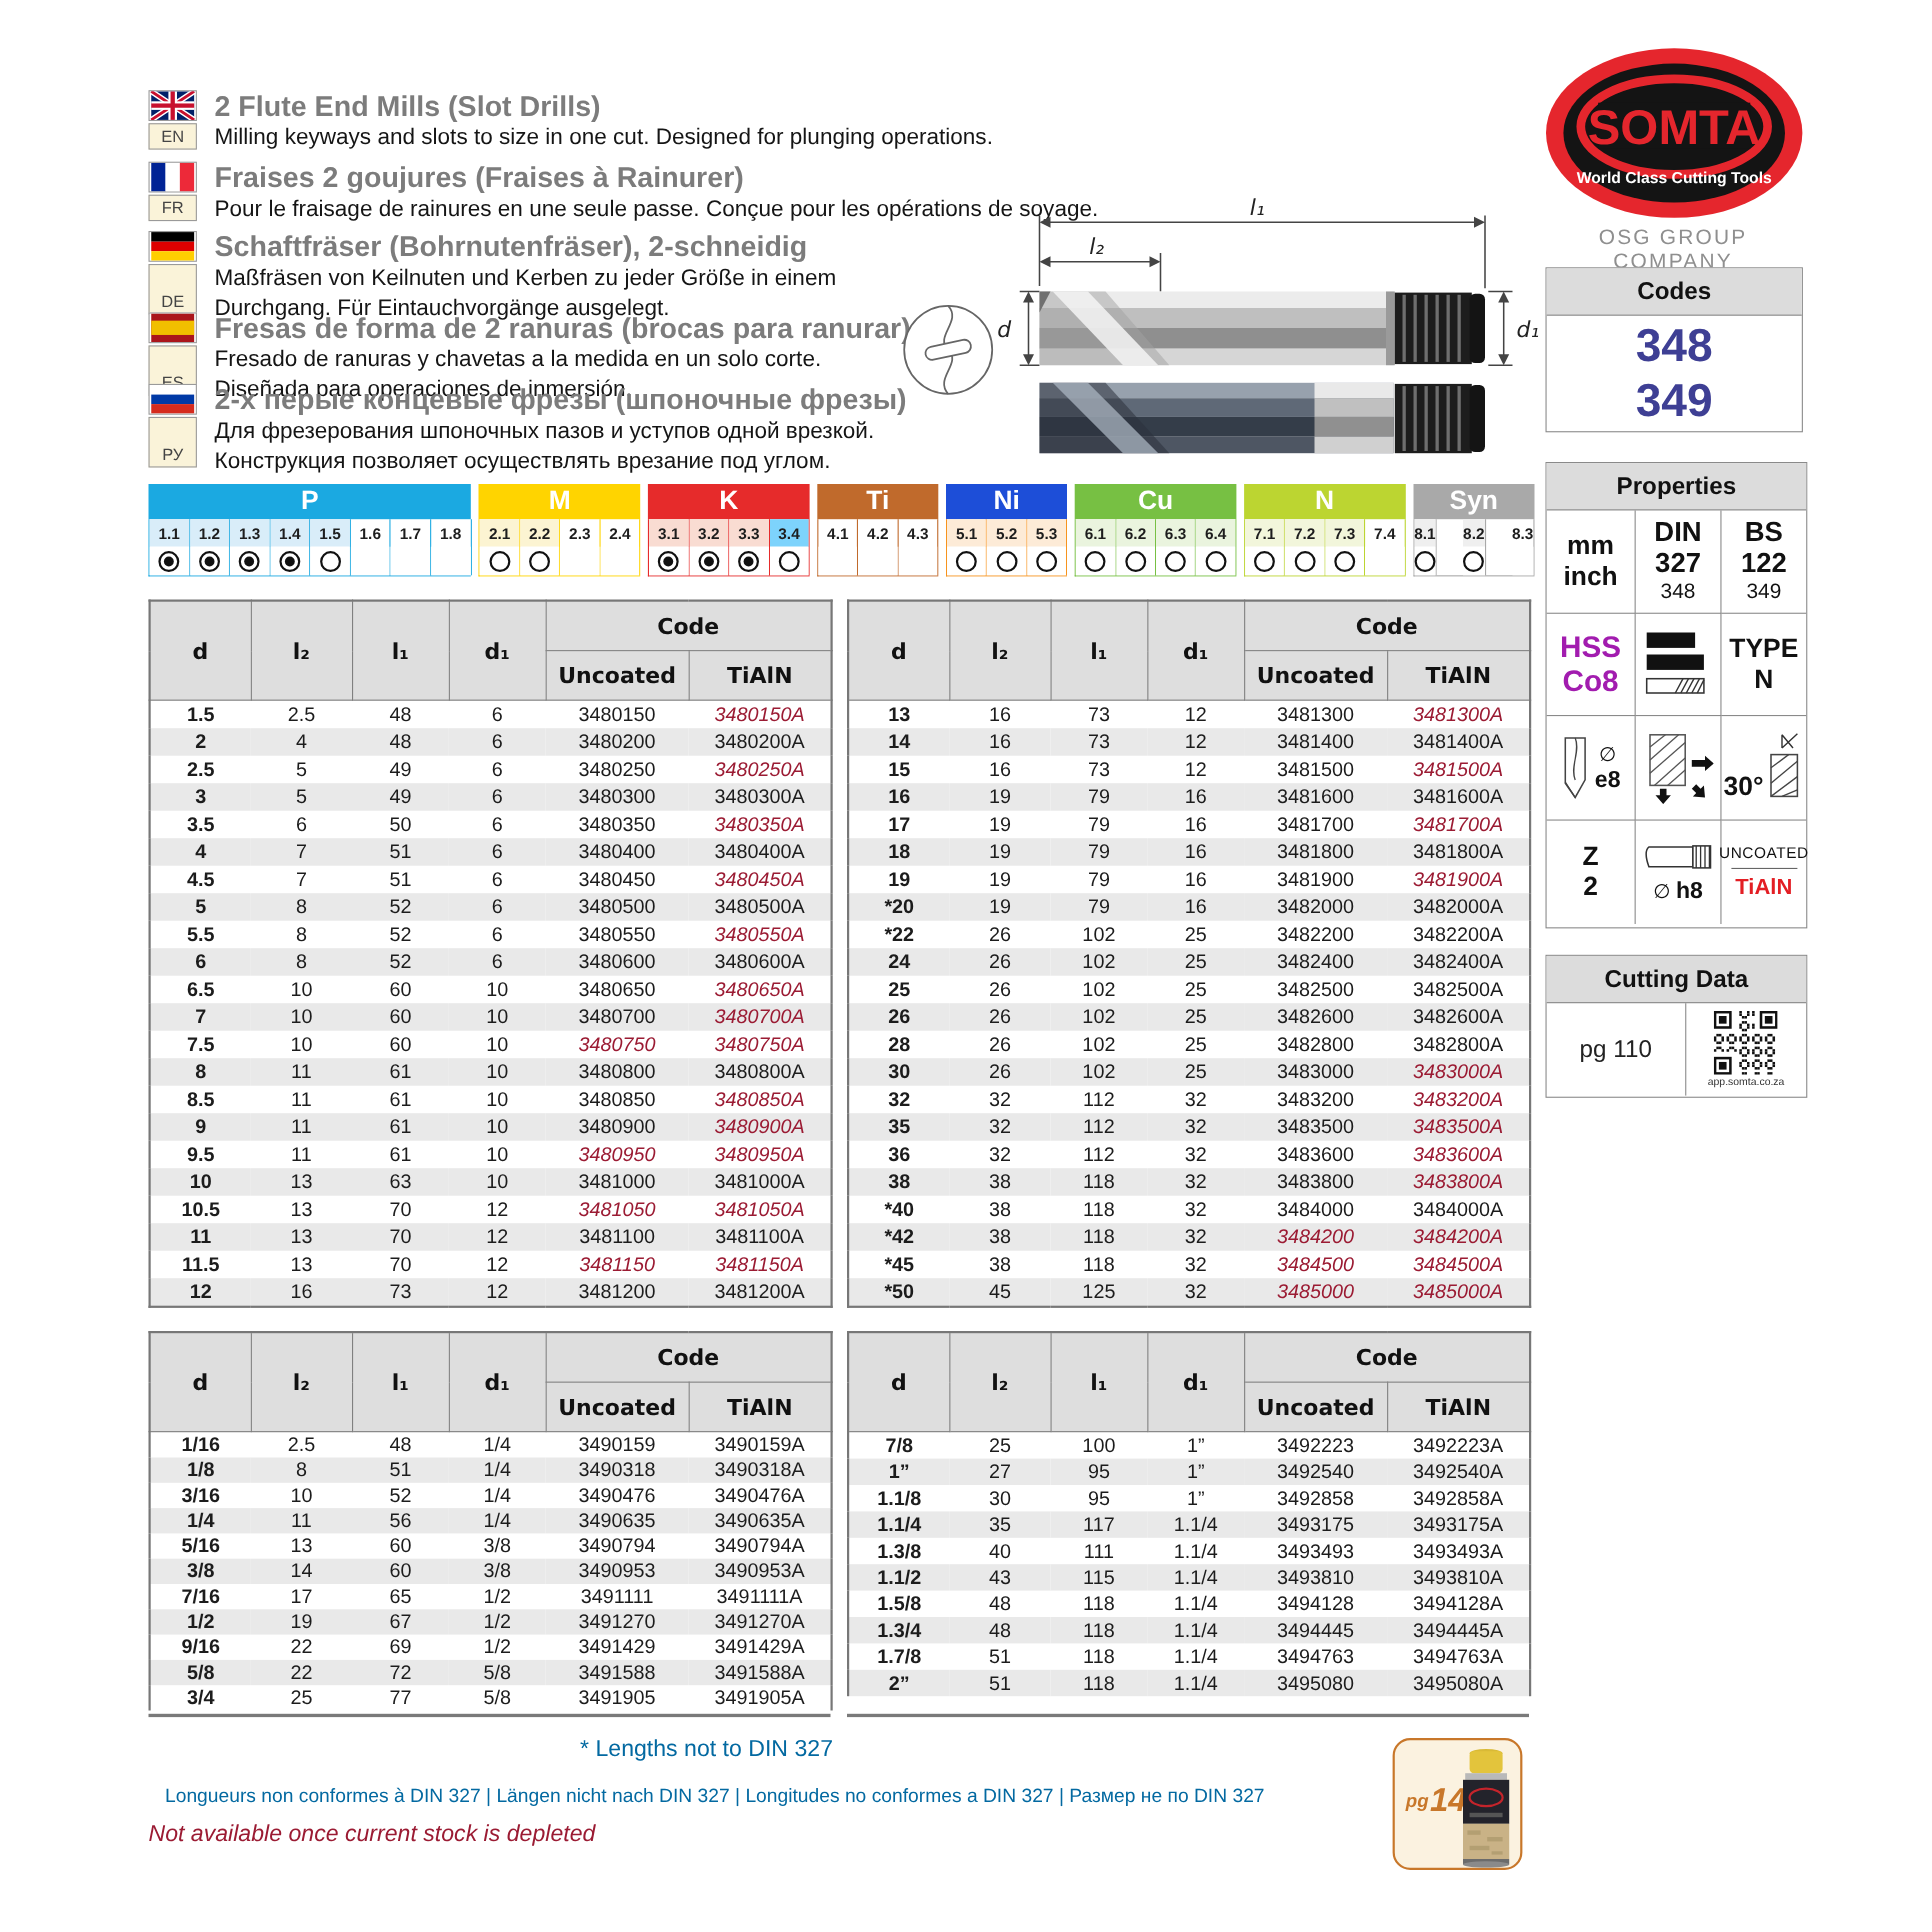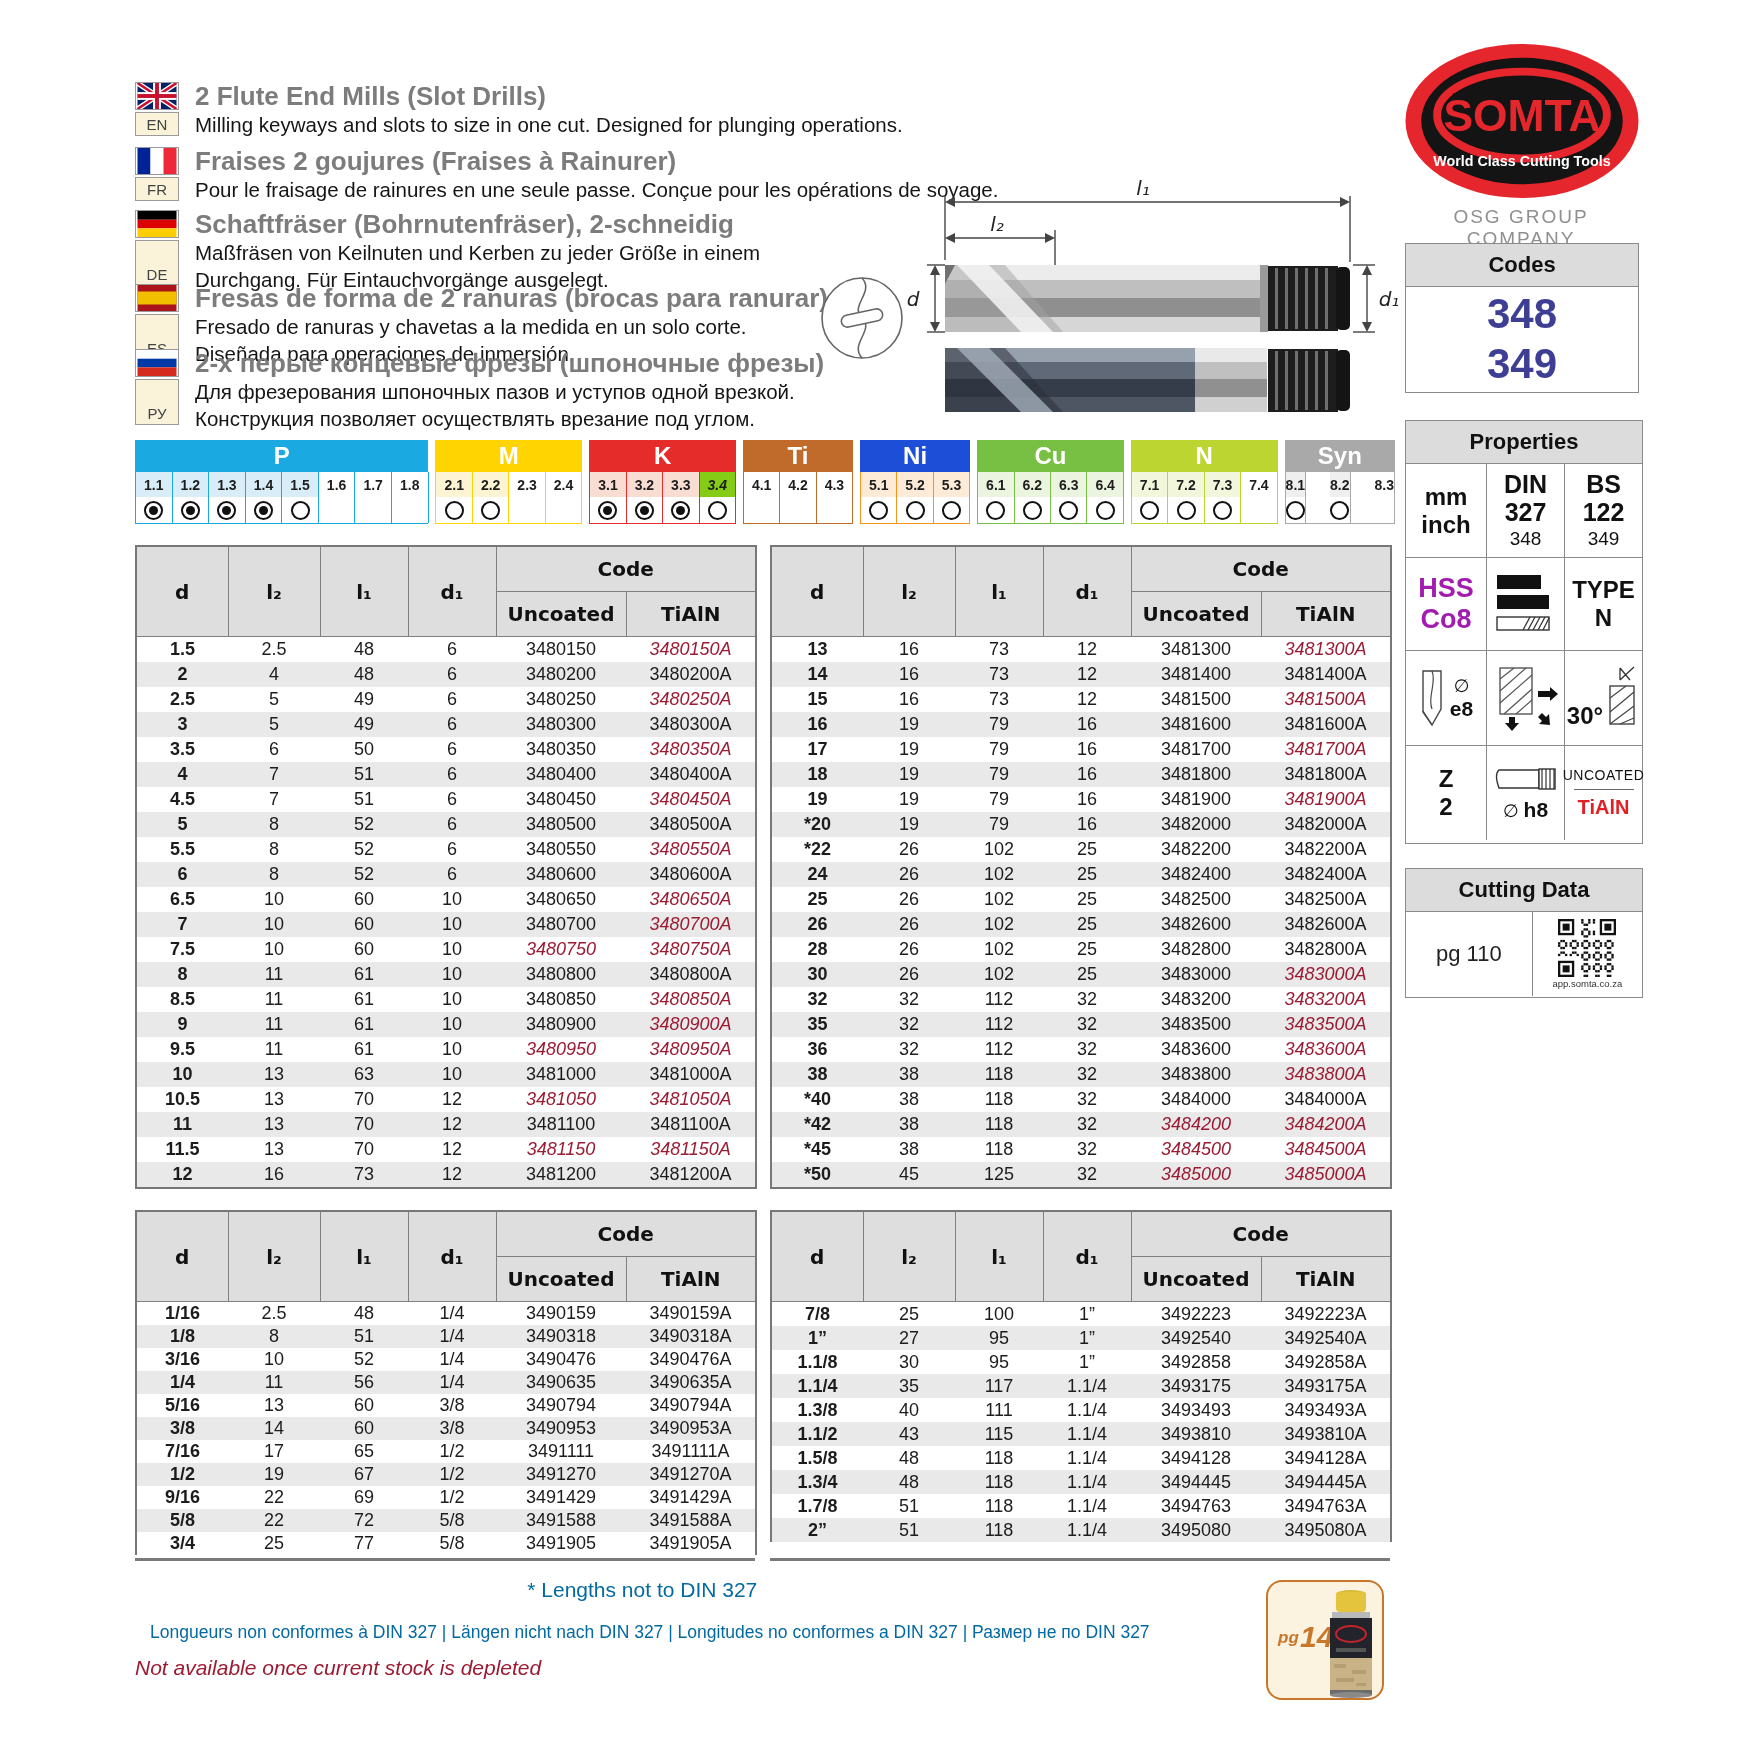--- a/index.html
+++ b/index.html
@@ -640,21 +640,21 @@
               <span class="radio filled"></span>
             </div>
           </div>
           <div class="mat-cell" style="border-right-color: rgb(230, 43, 43);">
             <div class="mat-num" style="background: rgb(249, 220, 210);">3.3</div>
             <div class="mat-radio">
               <span class="radio filled"></span>
             </div>
           </div>
           <div class="mat-cell" style="border-right-color: rgb(230, 43, 43);">
-            <div class="mat-num" style="background: #84cc16; font-style: italic;">3.4</div>
+            <div class="mat-num" style="background: #7dd3fc;">3.4</div>
             <div class="mat-radio">
               <span class="radio"></span>
             </div>
           </div>
         </div>
       </div>
       <div class="mat-sec" style="flex-grow: 3;">
         <div class="mat-head" style="background: rgb(192, 106, 44);">Ti</div>
         <div class="mat-cells" style="border-color: rgb(192, 106, 44); justify-content: space-between;">
           <div class="mat-cell" style="border-right-color: rgb(192, 106, 44);">

